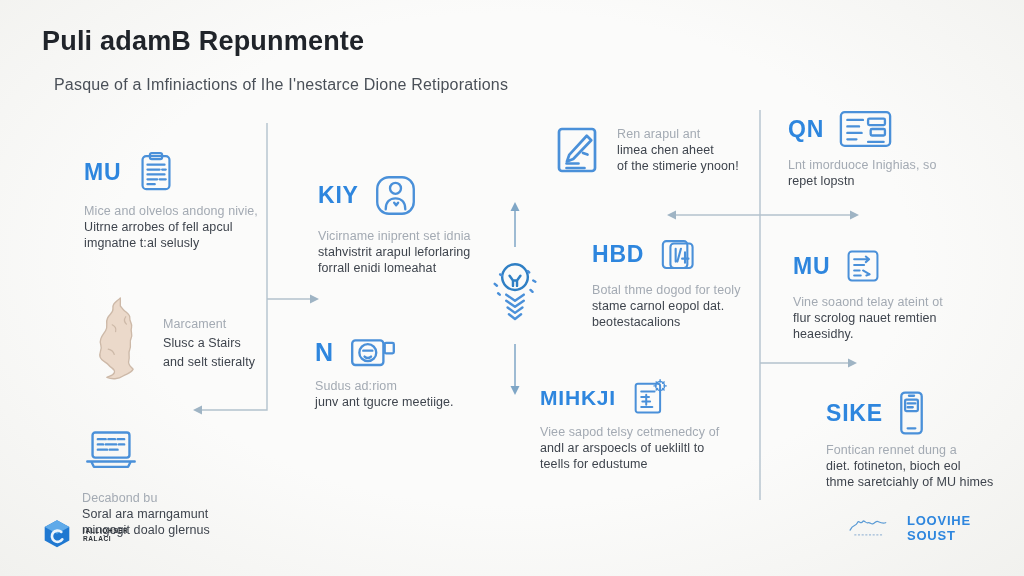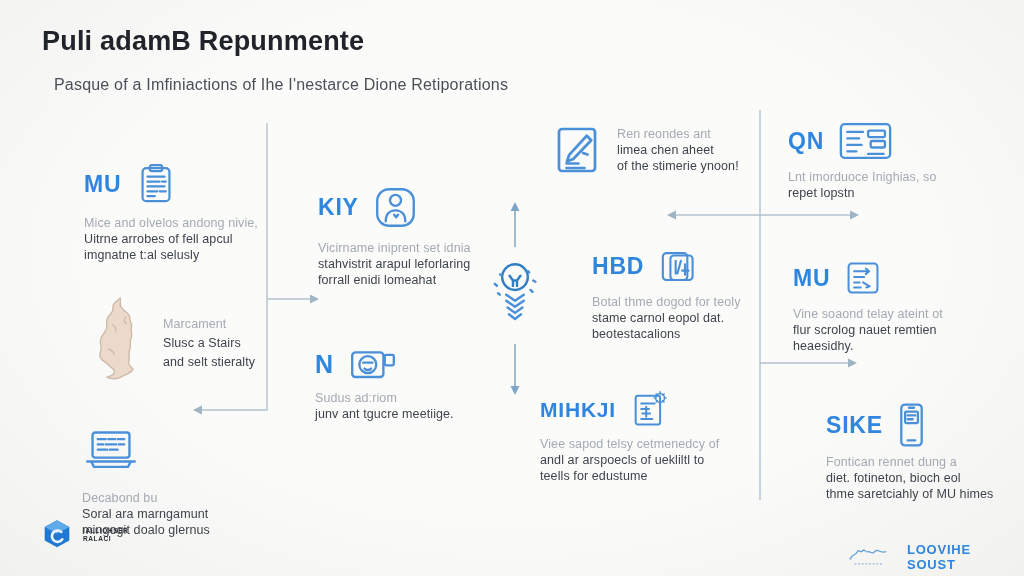--- a/index.html
+++ b/index.html
@@ -17,35 +17,35 @@
   .title{
     position:absolute;left:42px;top:26px;margin:0;
     font-size:27px;font-weight:700;color:#20242a;letter-spacing:.2px;
   }
   .subtitle{
     position:absolute;left:42px;top:64px;margin:12px;
     font-size:16px;font-weight:400;color:#4a5058;letter-spacing:.2px;
   }
   
   .sec{position:absolute;}
-  .sec-head{display:flex;align-items:center;gap:13px;margin:12px 0 9px 0;}
+  .sec-head{display:flex;align-items:center;gap:13px;margin:0 0 9px 0;}
   .h{color:#2e86de;font-size:23px;font-weight:600;letter-spacing:.8px;line-height:1;}
   .h-lg{font-size:25px;}
   .h-sm{font-size:21px;}
   .sec p{margin:0;font-size:12.5px;line-height:16px;letter-spacing:.1px;}
   .gray{color:#a3aab3;}
   .dark{color:#3e444d;}
   .row{display:flex;gap:13px;align-items:flex-start;}
   .ic{flex:0 0 auto;display:block;}
   .ic path,.ic rect,.ic circle{fill:none;stroke:#4a90d9;stroke-width:1.8;stroke-linecap:round;stroke-linejoin:round;}
   .thin path{stroke-width:1.3;}
   
   .f-left{position:absolute;left:42px;top:519px;display:flex;align-items:center;gap:11px;}
   .f-left .brandtxt{font-size:6.5px;font-weight:700;color:#2b3036;letter-spacing:.6px;line-height:8px;}
-  .f-right{position:absolute;left:848px;top:542px;display:flex;align-items:center;gap:17px;}
+  .f-right{position:absolute;left:848px;top:513px;display:flex;align-items:center;gap:17px;}
   .f-brand{font-size:13px;font-weight:700;color:#2e86de;letter-spacing:.8px;}
   .connectors{position:absolute;left:0;top:0;}
 </style>
 </head>
 <body>
 
 <div class="canvas">
 
   <h1 class="title">Puli adamB Repunmente</h1>
   <p class="subtitle">Pasque of a Imfiniactions of Ihe I'nestarce Dione Retiporations</p>
@@ -157,21 +157,21 @@
     </g>
   </svg>
 
   <div class="sec row" style="left:550px;top:123px;width:230px;">
     <svg class="ic" width="54" height="54" viewBox="0 0 36 36">
       <rect x="6" y="4" width="24" height="28" rx="2"></rect>
       <path d="M24.5 8.5l3 3L15.5 24l-4.2 1.6 1.5-4.3z"></path>
       <path d="M11 27h8M11 30h12M22 20l3 1"></path>
     </svg>
     <div style="padding-top:3px;">
-      <p class="gray">Ren reondes ant</p>
+      <p class="gray">Ren arapul ant</p>
       <p class="dark">limea chen aheet</p>
       <p class="dark">of the stimerie ynoon!</p>
     </div>
   </div>
 
   <div class="sec" style="left:592px;top:233px;width:190px;">
     <div class="sec-head" style="margin-bottom:7px;">
       <span class="h">HBD</span>
       <svg class="ic" width="42" height="42" viewBox="0 0 36 36">
         <rect x="5" y="7" width="21" height="23" rx="3"></rect>

